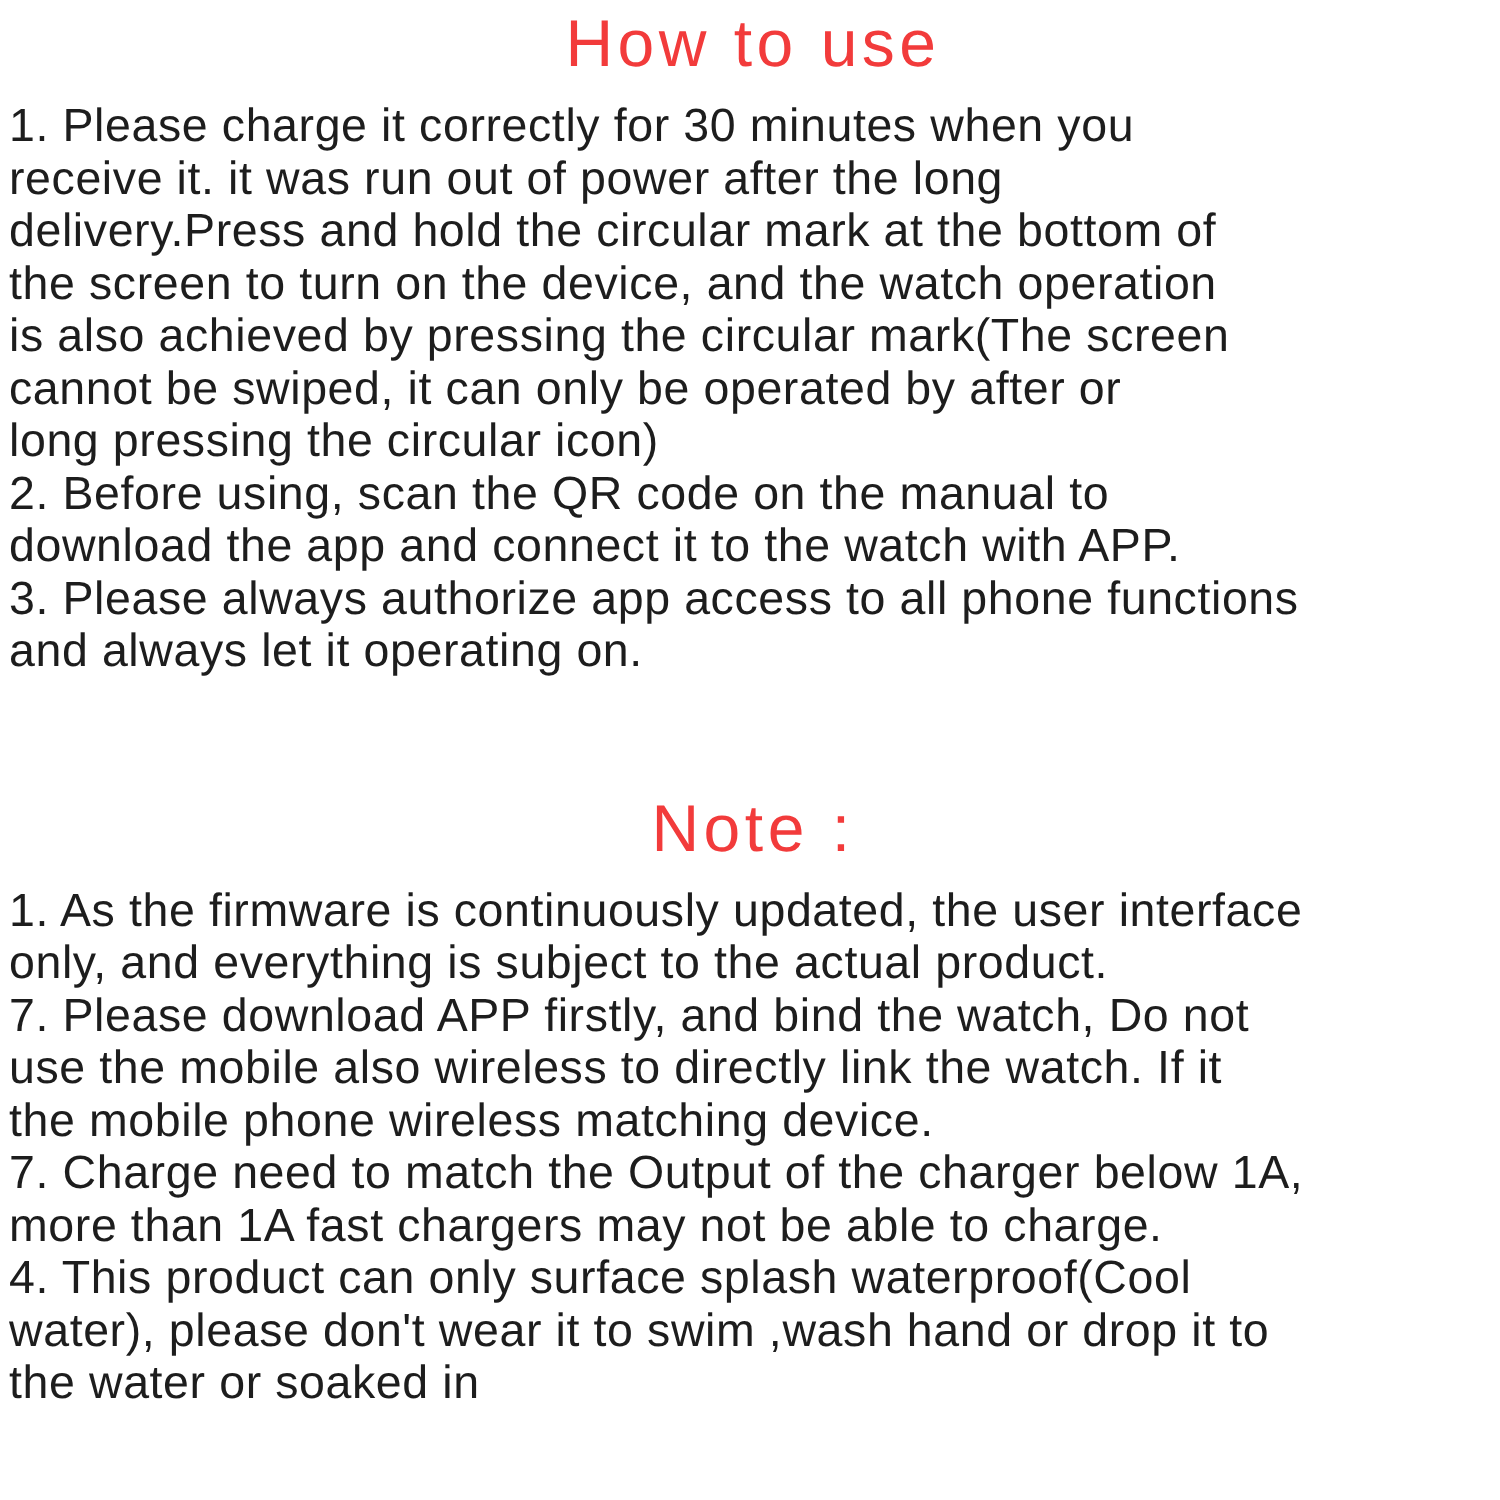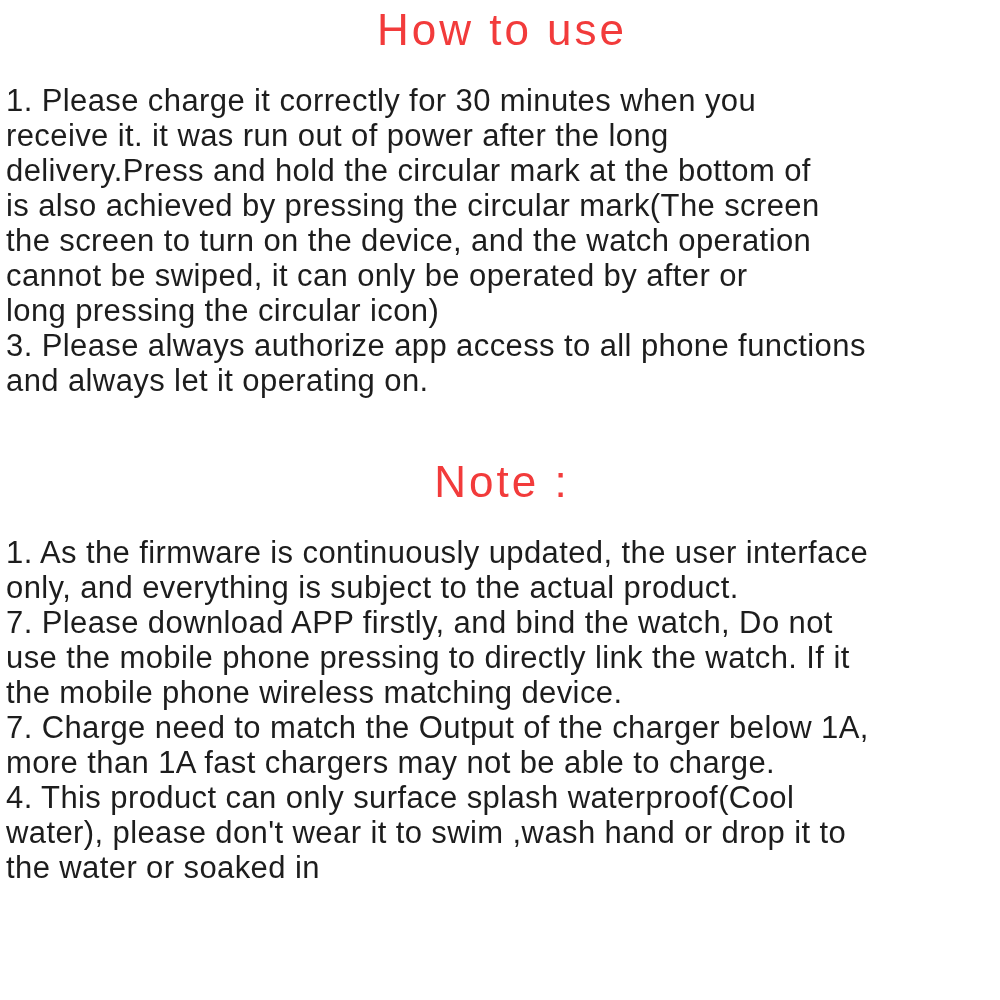--- a/index.html
+++ b/index.html
@@ -26,59 +26,61 @@
     font-size: 44px;
     line-height: 48px;
     font-weight: 500;
     letter-spacing: 3px;
     white-space: nowrap;
   }
   .title-howto {
     margin-top: 2px;
   }
   .title-note {
-    margin-top: 60px;
+    margin-top: 78px;
   }
   .text-block {
-    margin-top: 29px;
+    margin-top: 12px;
     font-size: 31px;
     letter-spacing: 0.4px;
   }
   .text-block .line {
     line-height: 35px;
     white-space: nowrap;
     overflow: hidden;
   }
 </style>
 </head>
 <body>
 
 <div class="page">
 
   <div class="section-title title-howto">How to use</div>
 
   <div class="text-block">
       <div class="line">1. Please charge it correctly for 30 minutes when you</div>
       <div class="line">receive it. it was run out of power after the long</div>
       <div class="line">delivery.Press and hold the circular mark at the bottom of</div>
+      <div class="line">the screen to turn on the device, and the watch operation</div>
       <div class="line">is also achieved by pressing the circular mark(The screen</div>
-      <div class="line">the screen to turn on the device, and the watch operation</div>
       <div class="line">cannot be swiped, it can only be operated by after or</div>
       <div class="line">long pressing the circular icon)</div>
+      <div class="line">2. Before using, scan the QR code on the manual to</div>
+      <div class="line">download the app and connect it to the watch with APP.</div>
       <div class="line">3. Please always authorize app access to all phone functions</div>
       <div class="line">and always let it operating on.</div>
     </div>
 
   <div class="section-title title-note">Note :</div>
 
   <div class="text-block">
       <div class="line">1. As the firmware is continuously updated, the user interface</div>
       <div class="line">only, and everything is subject to the actual product.</div>
       <div class="line">7. Please download APP firstly, and bind the watch, Do not</div>
-      <div class="line">use the mobile phone pressing to directly link the watch. If it</div>
+      <div class="line">use the mobile also wireless to directly link the watch. If it</div>
       <div class="line">the mobile phone wireless matching device.</div>
       <div class="line">7. Charge need to match the Output of the charger below 1A,</div>
       <div class="line">more than 1A fast chargers may not be able to charge.</div>
       <div class="line">4. This product can only surface splash waterproof(Cool</div>
       <div class="line">water), please don't wear it to swim ,wash hand or drop it to</div>
       <div class="line">the water or soaked in</div>
     </div>
 
 </div>
 

